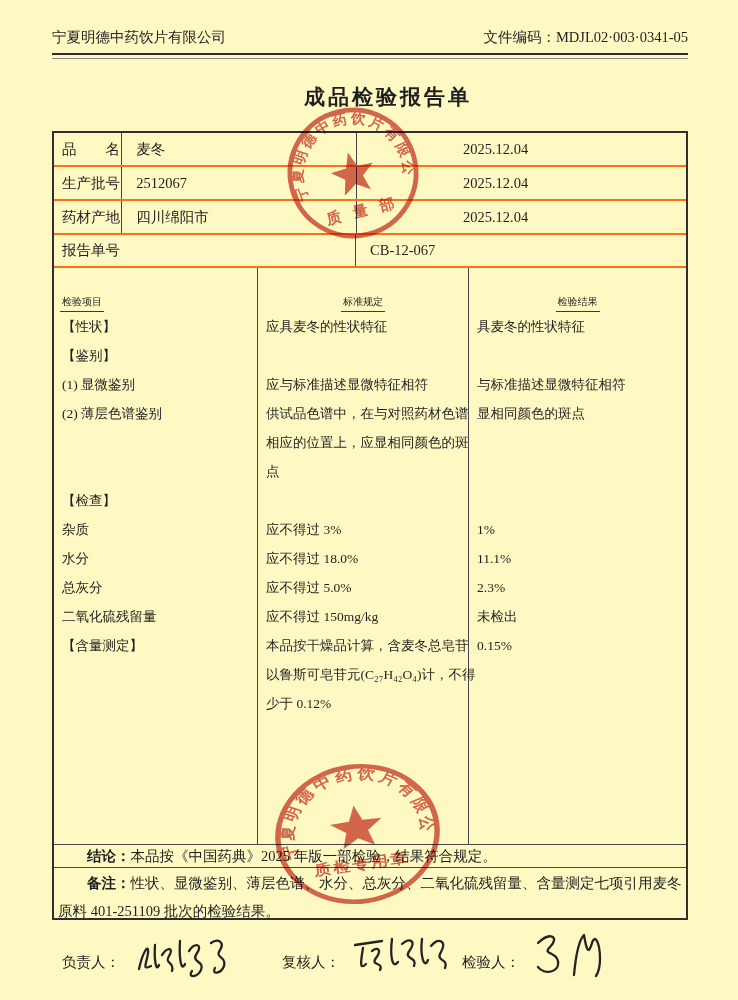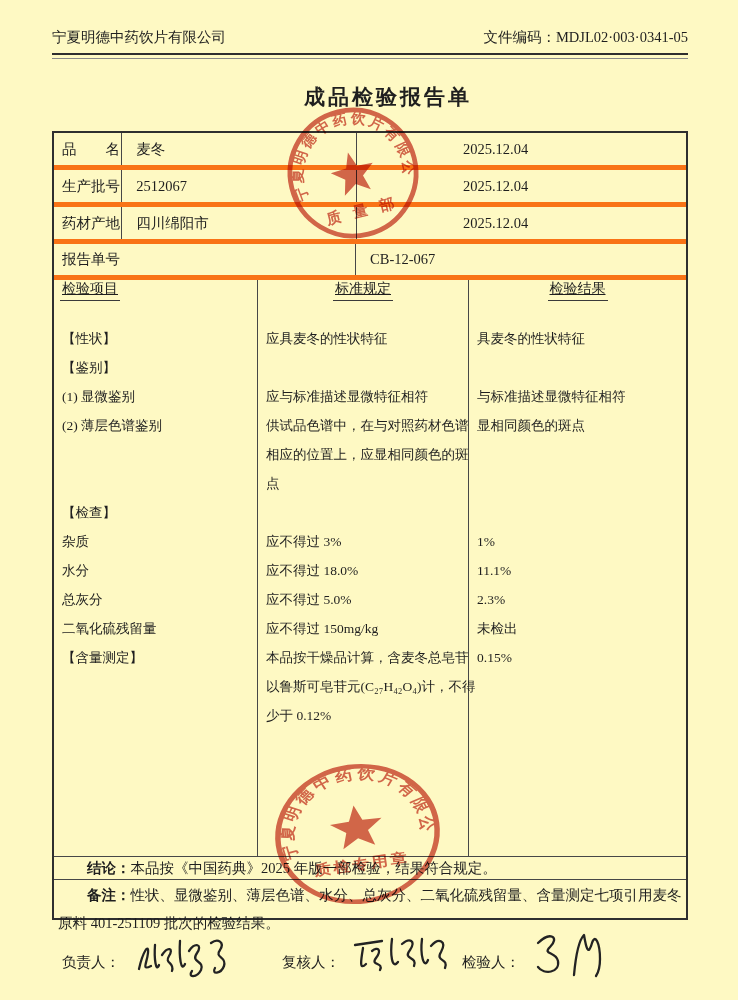--- a/index.html
+++ b/index.html
@@ -11,32 +11,32 @@
     color:#1f1f1f;
     overflow:hidden;
     margin:0 auto;
   }
   
   .hdr{position:absolute;left:52px;top:28px;width:636px;display:flex;justify-content:space-between;font-size:14.5px;}
   .hdr-rule{position:absolute;left:52px;top:53px;width:636px;height:3px;border-top:2px solid #2e2e2e;border-bottom:1px solid #8a8a8a;}
   .title{position:absolute;left:0;top:83px;width:738px;text-align:center;font-size:21px;font-weight:bold;letter-spacing:3px;margin-left:19px;}
   
   .tbl{position:absolute;left:52px;top:131px;width:636px;height:789px;border:2px solid #2f2f2f;box-sizing:border-box;font-size:14.5px;}
-  .irow{display:flex;height:32px;border-bottom:5px solid #f97316;gap:6px;}
+  .irow{display:flex;height:32px;border-bottom:2px solid #f97316;gap:6px;}
   .irow.rno{height:31px;}
   .c{box-sizing:border-box;border-right:1px solid #474747;display:flex;align-items:center;padding-left:8px;white-space:pre;overflow:hidden;}
   .c.last{border-right:none;}
   .w1{width:70px;} .w2{width:236px;} .w3{width:88px;margin-top:36px;} .w4{width:238px;}
   .wA{width:305px;} .wB{width:327px;}
   
   .sec{display:flex;height:576px;border-bottom:1px solid #474747;}
   .col{box-sizing:border-box;border-right:1px solid #474747;font-size:13.5px;}
   .col.last{border-right:none;}
   .col1{width:204px;} .col2{width:211px;} .col3{width:217px;}
-  .colhdr{height:44px;display:flex;align-items:flex-start;padding-left:6px;font-size:14px;text-decoration:underline;}
+  .colhdr{height:44px;display:flex;align-items:flex-end;padding-left:6px;font-size:10px;}
   .colhdr.ctr{justify-content:center;padding-left:0;}
   .colhdr span{border-bottom:1px solid #3a3a3a;padding:0 2px 2px 2px;}
   .line{height:29px;line-height:29px;padding-left:8px;white-space:nowrap;overflow:visible;}
   
   .crow{height:23px;line-height:22px;border-bottom:1px solid #474747;padding-left:4px;text-indent:2em;white-space:nowrap;overflow:hidden;box-sizing:border-box;}
   .brow{height:59px;line-height:28px;padding:1px 4px 0 4px;text-indent:2em;box-sizing:border-box;}
   .blab{font-weight:bold;}
   
   .sigs{position:absolute;left:0;top:925px;width:738px;height:65px;font-size:14.5px;}
   .sig-label{position:absolute;top:28px;}

